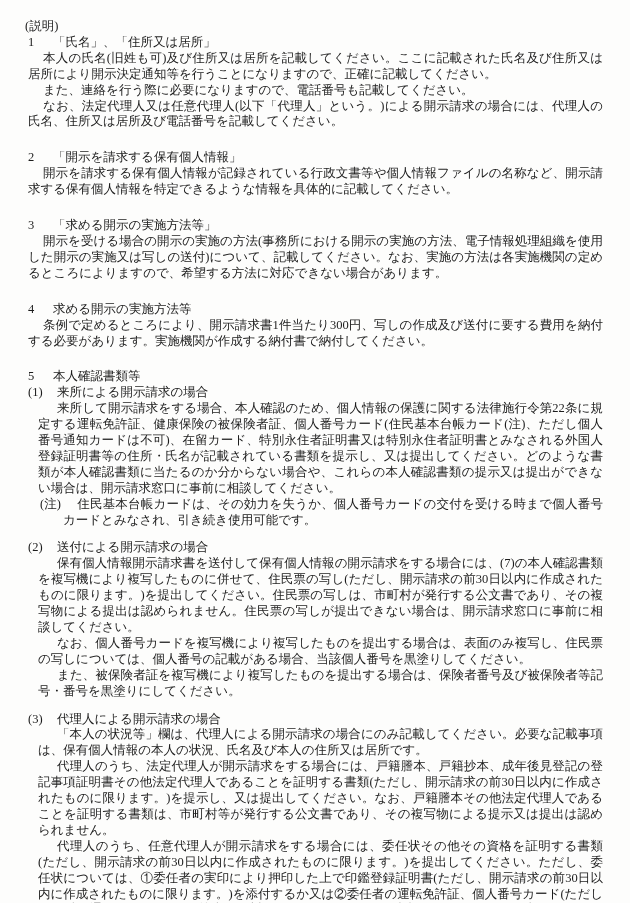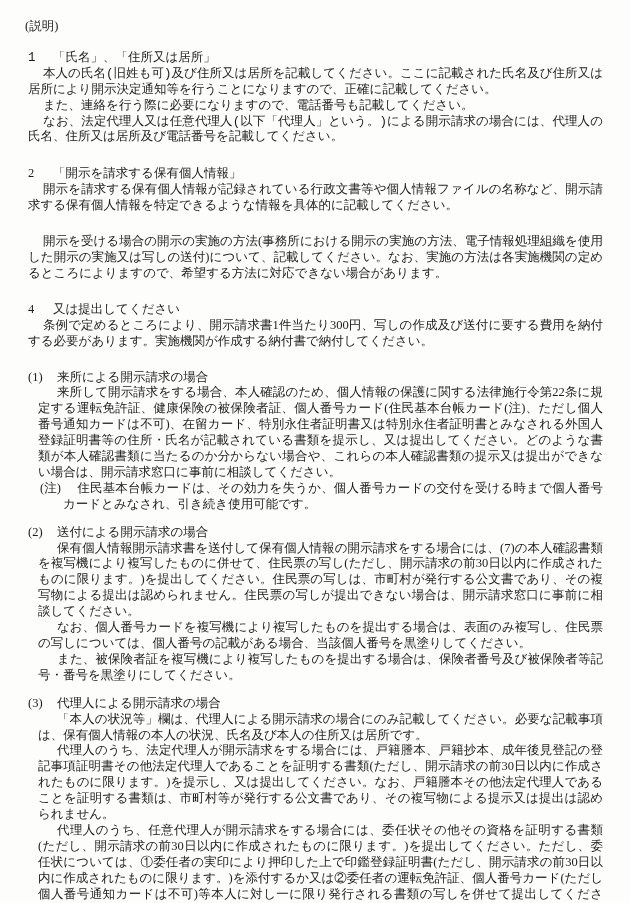--- a/index.html
+++ b/index.html
@@ -21,21 +21,21 @@
     height: 668px;
     padding: 19px 27px 26px 28px;
     font-size: 12.5px;
     line-height: 15.9px;
   }
   p { margin: 0; }
   .doc-heading {
     margin-left: -3px;
   }
   .section { margin-top: 20px; }
-  .section.first { margin-top: 16px; font-family: Liberation Mono, monospace; }
+  .section.first { margin-top: 0; }
   .sec-head { white-space: nowrap; }
   .sec-num {
     display: inline-block;
     width: 25px;
   }
   
   .p-l1 {
     text-indent: 15px;
     text-align: justify;
   }
@@ -75,29 +75,31 @@
     <p class="p-l1">また、連絡を行う際に必要になりますので、電話番号も記載してください。</p>
     <p class="p-l1">なお、法定代理人又は任意代理人(以下「代理人」という。)による開示請求の場合には、代理人の氏名、住所又は居所及び電話番号を記載してください。</p>
   </div>
 
   <div class="section">
     <p class="sec-head"><span class="sec-num">2</span><span class="sec-title">「開示を請求する保有個人情報」</span></p>
     <p class="p-l1">開示を請求する保有個人情報が記録されている行政文書等や個人情報ファイルの名称など、開示請求する保有個人情報を特定できるような情報を具体的に記載してください。</p>
   </div>
 
   <div class="section">
+    <p class="sec-head"><span class="sec-num">3</span><span class="sec-title">「求める開示の実施方法等」</span></p>
     <p class="p-l1">開示を受ける場合の開示の実施の方法(事務所における開示の実施の方法、電子情報処理組織を使用した開示の実施又は写しの送付)について、記載してください。なお、実施の方法は各実施機関の定めるところによりますので、希望する方法に対応できない場合があります。</p>
   </div>
 
   <div class="section">
-    <p class="sec-head"><span class="sec-num">4</span><span class="sec-title">又は提出してください</span></p>
+    <p class="sec-head"><span class="sec-num">4</span><span class="sec-title">求める開示の実施方法等</span></p>
     <p class="p-l1">条例で定めるところにより、開示請求書1件当たり300円、写しの作成及び送付に要する費用を納付する必要があります。実施機関が作成する納付書で納付してください。</p>
   </div>
 
   <div class="section">
+    <p class="sec-head"><span class="sec-num">5</span><span class="sec-title">本人確認書類等</span></p>
 
     <div class="subsection">
       <p class="sub-head"><span class="sub-num">(1)</span><span class="sub-title">来所による開示請求の場合</span></p>
       <p class="p-l2">来所して開示請求をする場合、本人確認のため、個人情報の保護に関する法律施行令第22条に規定する運転免許証、健康保険の被保険者証、個人番号カード(住民基本台帳カード(注)、ただし個人番号通知カードは不可)、在留カード、特別永住者証明書又は特別永住者証明書とみなされる外国人登録証明書等の住所・氏名が記載されている書類を提示し、又は提出してください。どのような書類が本人確認書類に当たるのか分からない場合や、これらの本人確認書類の提示又は提出ができない場合は、開示請求窓口に事前に相談してください。</p>
       <p class="note"><span class="note-label">(注)</span><span class="note-text">住民基本台帳カードは、その効力を失うか、個人番号カードの交付を受ける時まで個人番号カードとみなされ、引き続き使用可能です。</span></p>
     </div>
 
     <div class="subsection">
       <p class="sub-head"><span class="sub-num">(2)</span><span class="sub-title">送付による開示請求の場合</span></p>
       <p class="p-l2">保有個人情報開示請求書を送付して保有個人情報の開示請求をする場合には、(7)の本人確認書類を複写機により複写したものに併せて、住民票の写し(ただし、開示請求の前30日以内に作成されたものに限ります。)を提出してください。住民票の写しは、市町村が発行する公文書であり、その複写物による提出は認められません。住民票の写しが提出できない場合は、開示請求窓口に事前に相談してください。</p>

